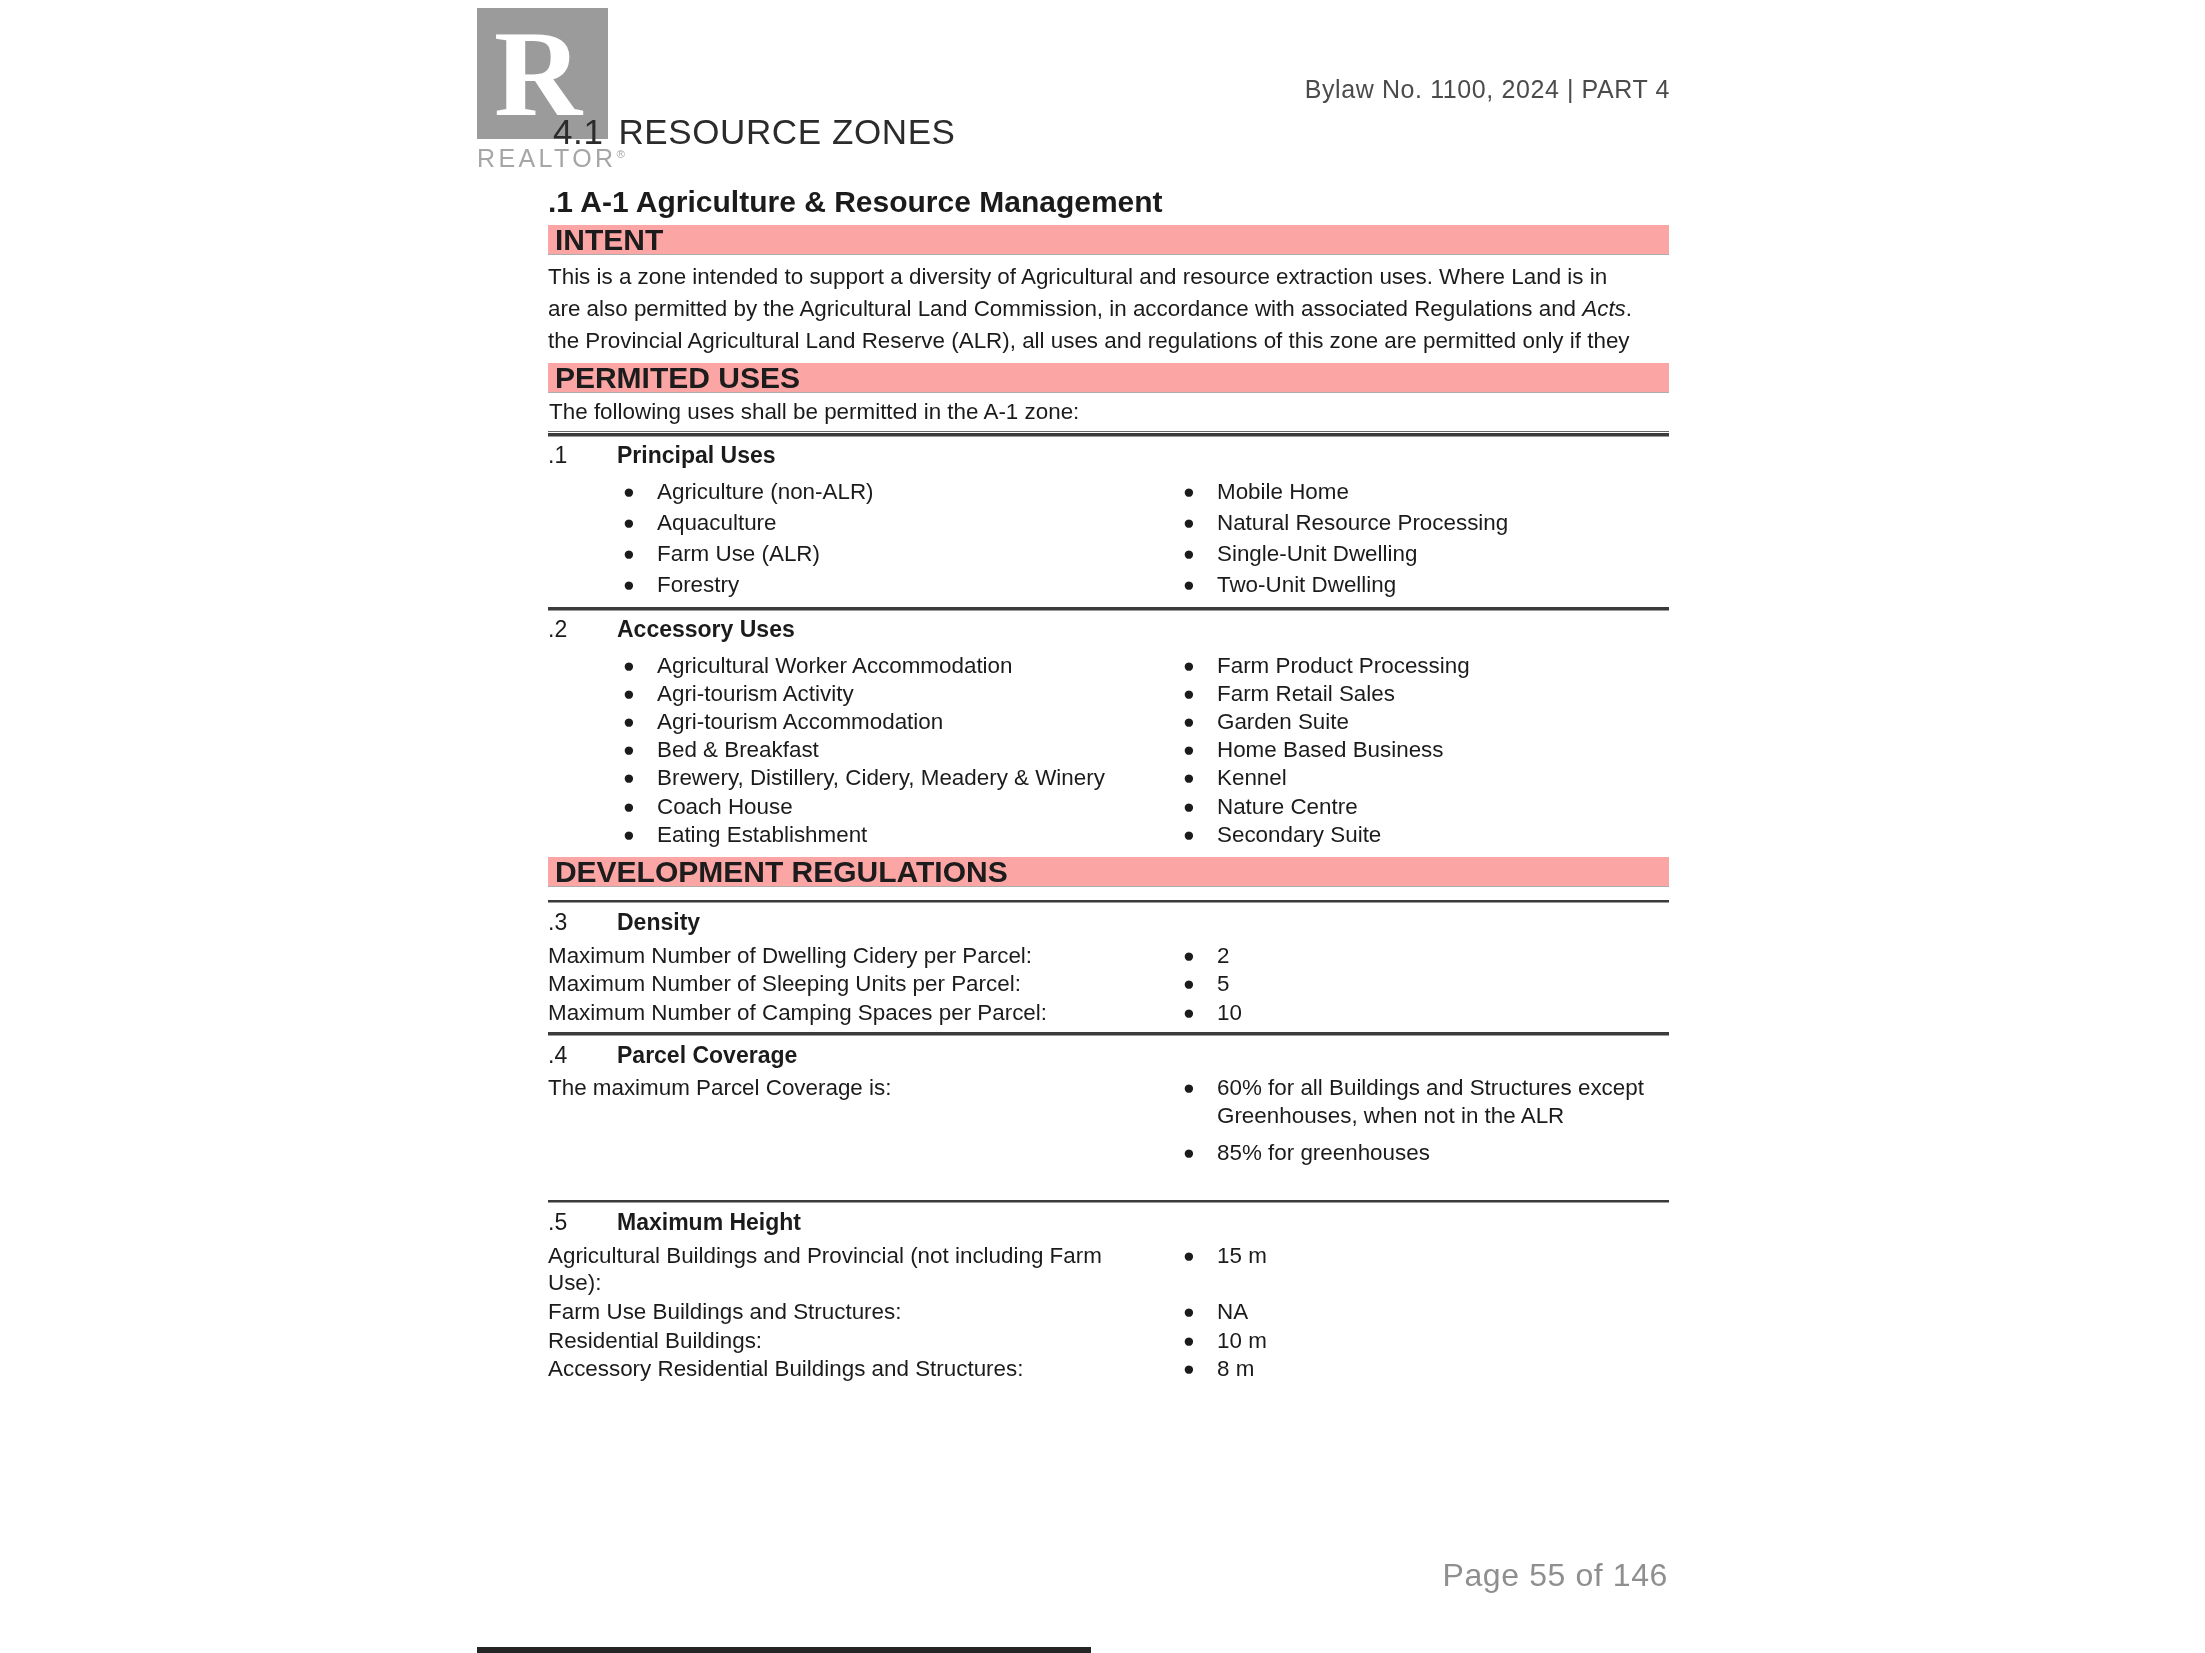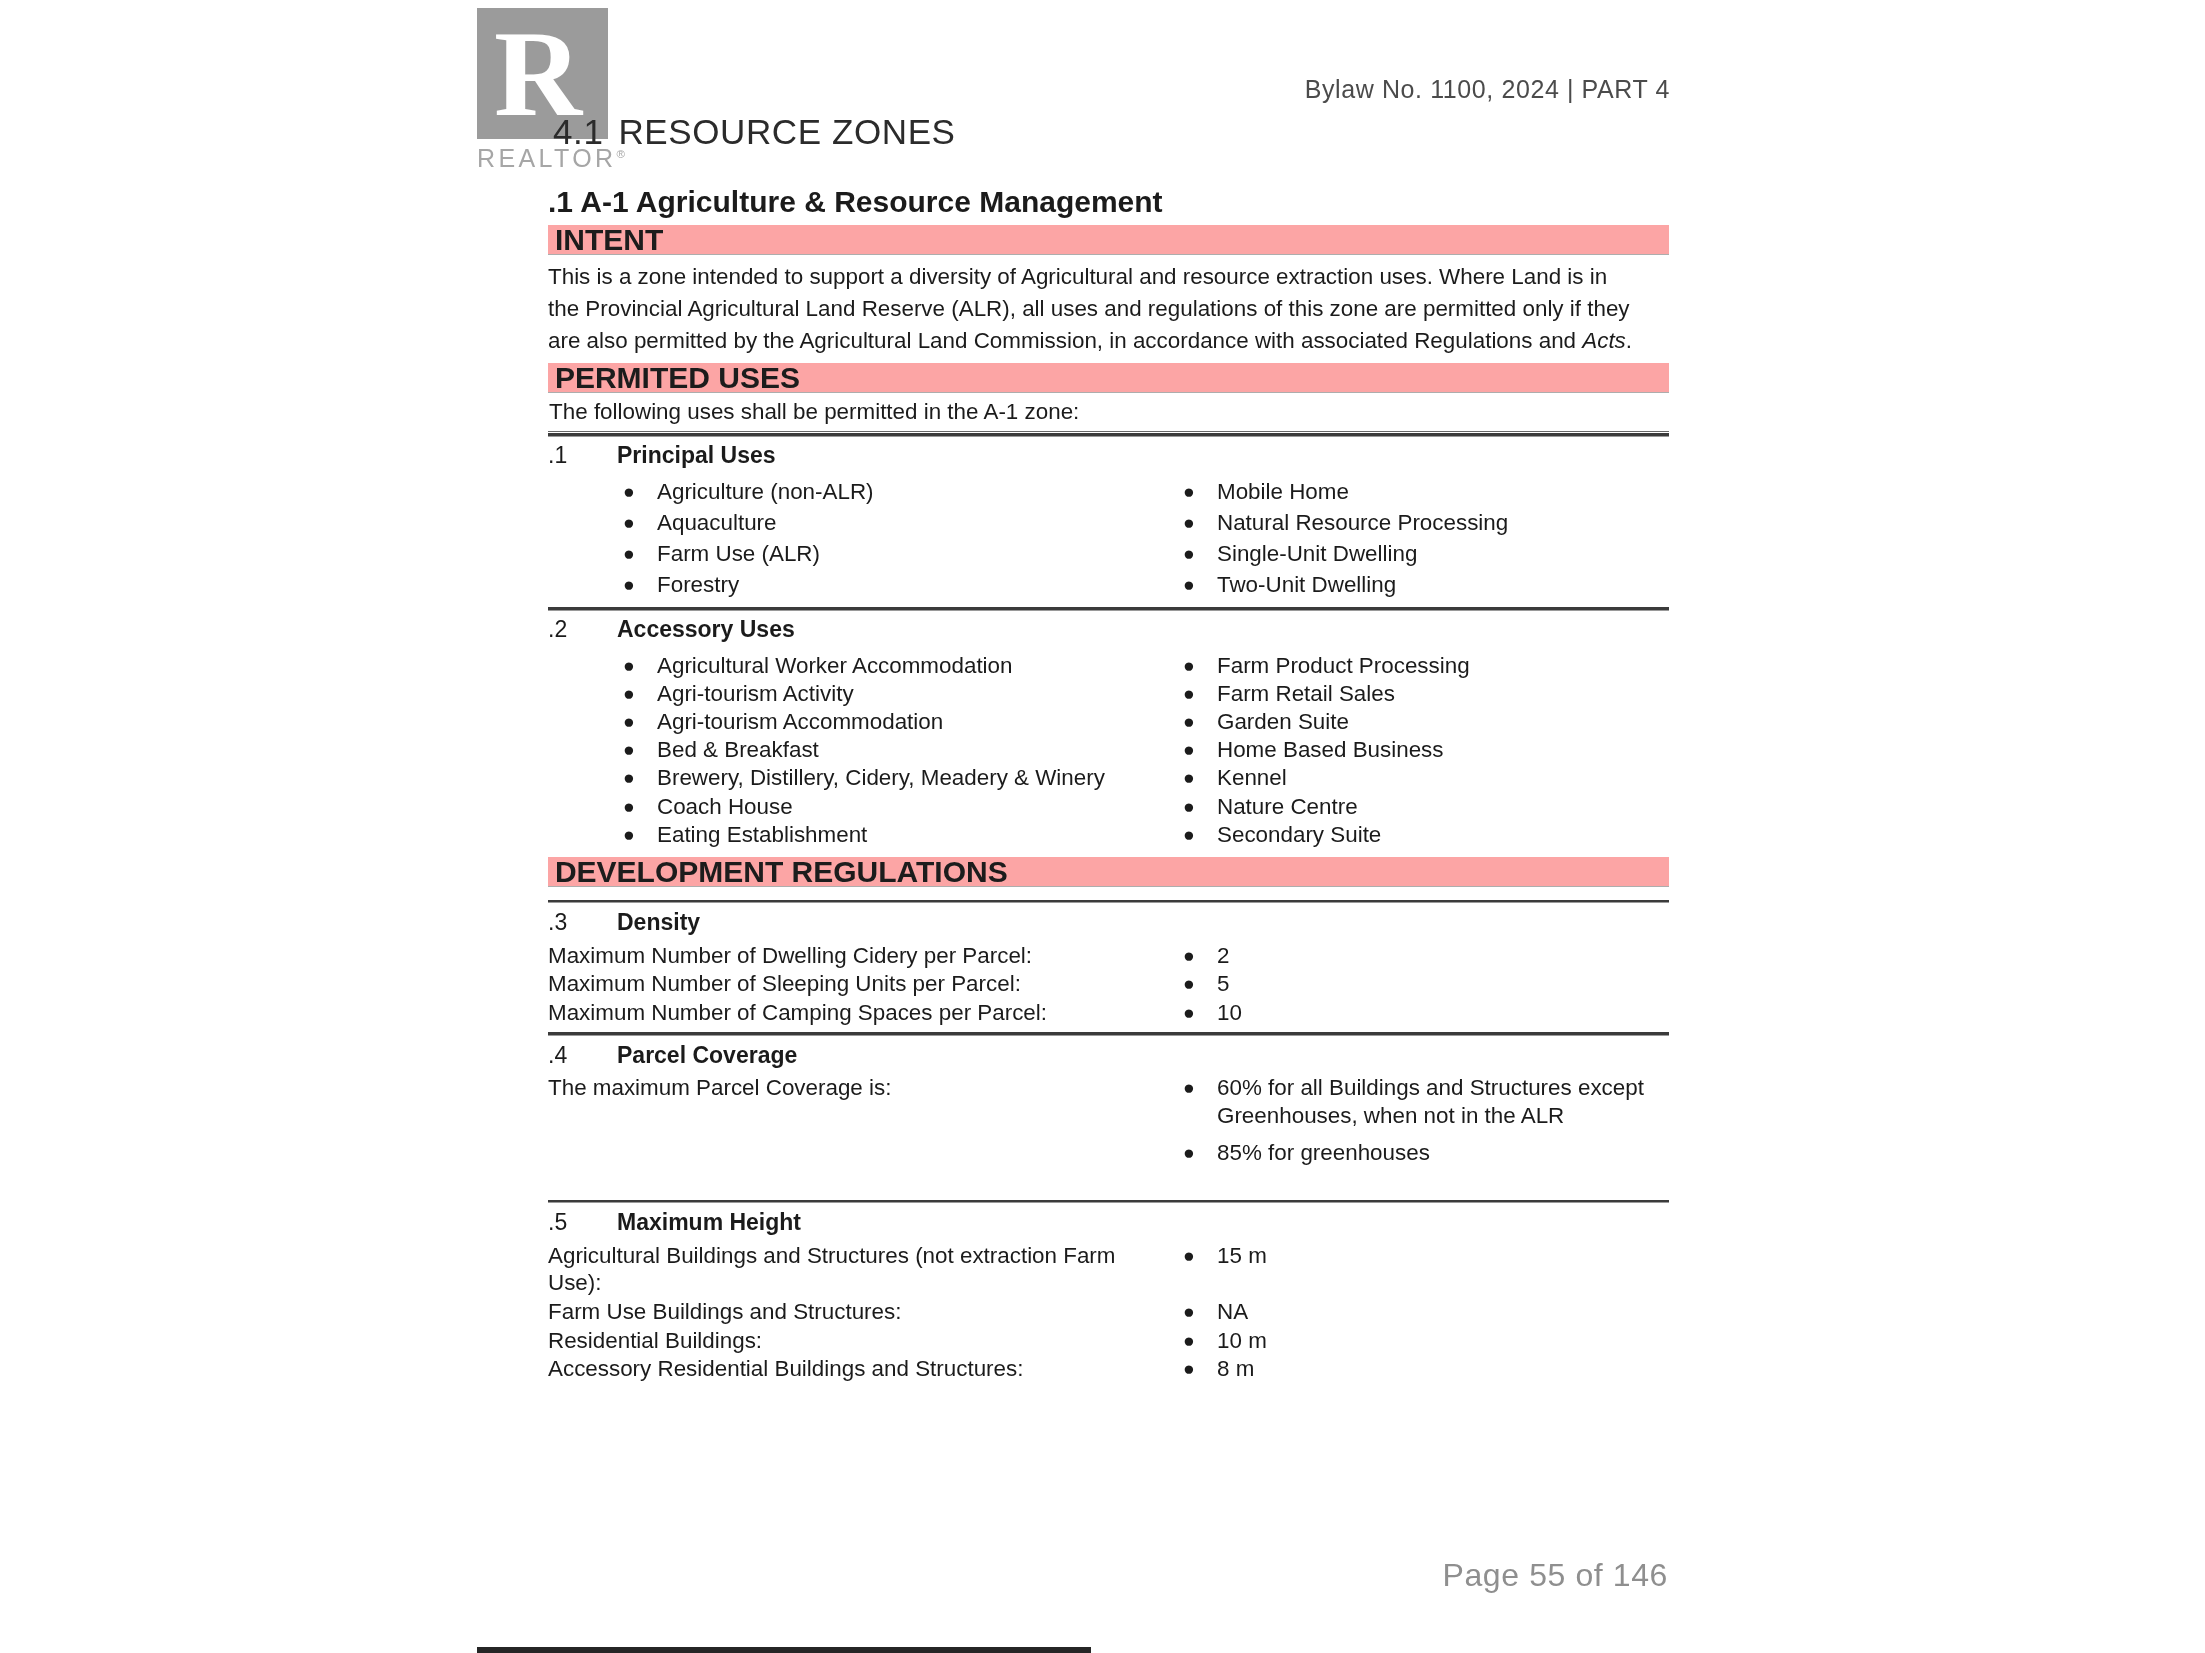--- a/index.html
+++ b/index.html
@@ -100,22 +100,22 @@
   </div>
 
   <div class="content">
 
     <div class="zone-heading">.1 A-1 Agriculture &amp; Resource Management</div>
 
     <div class="banner">INTENT</div>
 
     <div class="para">
       <div class="pline">This is a zone intended to support a diversity of Agricultural and resource extraction uses. Where Land is in</div>
+      <div class="pline"><span>are also permitted by the Agricultural Land Commission, in accordance with associated Regulations and </span><span class="it">Acts</span><span>.</span></div>
       <div class="pline">the Provincial Agricultural Land Reserve (ALR), all uses and regulations of this zone are permitted only if they</div>
-      <div class="pline"><span>are also permitted by the Agricultural Land Commission, in accordance with associated Regulations and </span><span class="it">Acts</span><span>.</span></div>
     </div>
 
     <div class="banner">PERMITED USES</div>
 
     <div class="intro">The following uses shall be permitted in the A-1 zone:</div>
     <div class="rule after-intro"></div>
 
     <div class="sub-head">
       <span class="sub-num">.1</span>
       <span class="sub-title">Principal Uses</span>
@@ -276,21 +276,21 @@
       </ul>
     </div>
     <div class="gap40"></div>
     <div class="rule"></div>
 
     <div class="reg-head">
       <span class="sub-num">.5</span>
       <span class="sub-title">Maximum Height</span>
     </div>
     <div class="rrow">
-      <span class="rlabel">Agricultural Buildings and Structures (not extraction Farm Use):</span>
+      <span class="rlabel">Agricultural Buildings and Provincial (not including Farm Use):</span>
       <span class="rval">
           <span class="blt">●</span>
           <span>15 m</span>
         </span>
     </div>
     <div class="rrow">
       <span class="rlabel">Farm Use Buildings and Structures:</span>
       <span class="rval">
           <span class="blt">●</span>
           <span>NA</span>

